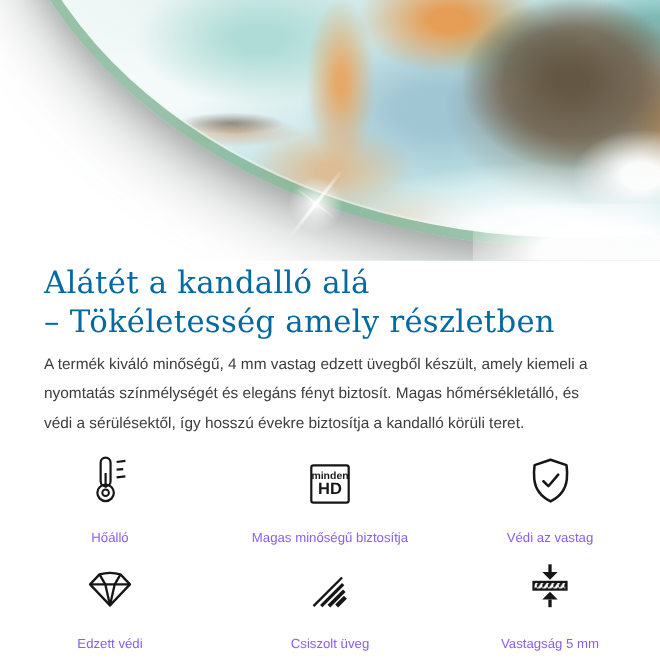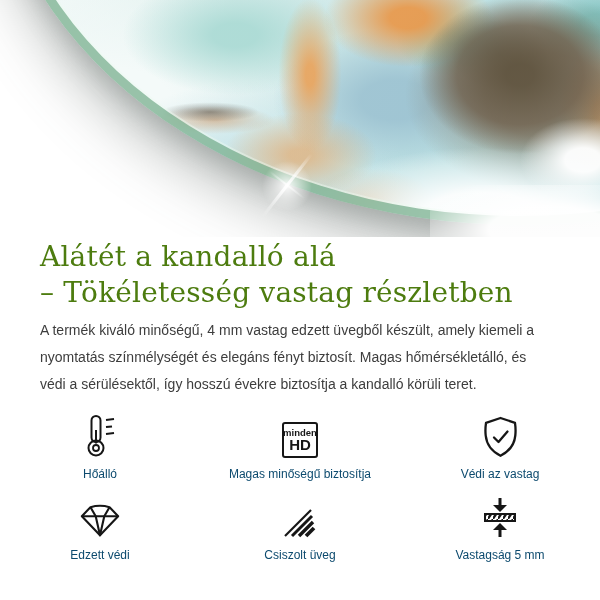--- a/index.html
+++ b/index.html
@@ -49,34 +49,34 @@
   .sparkle .glow{position:absolute;inset:0;background:radial-gradient(circle at 50% 50%, rgba(255,255,255,.95) 0%, rgba(255,255,255,0) 55%);}
   .sparkle .ray1{position:absolute;left:-8px;top:30px;width:80px;height:3px;transform:rotate(-52deg);
     background:linear-gradient(90deg, rgba(255,255,255,0) 0%, rgba(255,255,255,.95) 50%, rgba(255,255,255,0) 100%);}
   .sparkle .ray2{position:absolute;left:10px;top:30px;width:44px;height:2px;transform:rotate(38deg);opacity:.8;
     background:linear-gradient(90deg, rgba(255,255,255,0) 0%, rgba(255,255,255,.9) 50%, rgba(255,255,255,0) 100%);}
 
   
   .content{padding:0 40px;}
   h1{
     margin:2px 0 0;font-family:"DejaVu Serif","Liberation Serif",serif;
-    font-weight:400;font-size:28px;line-height:36px;color:#4d7c0f;letter-spacing:.2px;
+    font-weight:400;font-size:28px;line-height:36px;color:#0369a1;letter-spacing:.2px;
   }
   .desc{
     margin:6px 0 16px;width:504px;font-size:14px;line-height:27px;color:#3d3d3d;
   }
 
   
   .features{
     display:grid;grid-template-columns:200px 200px 200px;row-gap:14px;
     width:600px;margin-top:10px;
   }
   .feature{display:flex;flex-direction:column;align-items:center;}
   .icon-wrap{height:44px;display:flex;align-items:flex-end;justify-content:center;}
-  .feature .label{margin-top:9px;font-size:12px;color:#0c4a6e;}
+  .feature .label{margin-top:24px;font-size:12px;color:#8b5cf6;}
   .feature svg{display:block;}
 
   .uhd-box{
     width:36px;height:36px;box-sizing:border-box;border:2.5px solid #161616;border-radius:3px;
     display:flex;flex-direction:column;align-items:center;justify-content:center;
   }
   .uhd-top{font-size:9.5px;font-weight:bold;color:#161616;line-height:10px;letter-spacing:0;}
   .uhd-bottom{font-size:15px;font-weight:bold;color:#161616;line-height:14px;}
 </style>
 </head>
@@ -91,21 +91,21 @@
     <div class="sparkle">
       <div class="ray1"></div>
       <div class="ray2"></div>
       <div class="glow"></div>
     </div>
   </div>
 
   <div class="content">
     <h1>
       <span>Alátét a kandalló alá</span><br>
-      <span>– Tökéletesség vastag részletben</span>
+      <span>– Tökéletesség amely részletben</span>
     </h1>
     <p class="desc">A termék kiváló minőségű, 4 mm vastag edzett üvegből készült, amely kiemeli a nyomtatás színmélységét és elegáns fényt biztosít. Magas hőmérsékletálló, és védi a sérülésektől, így hosszú évekre biztosítja a kandalló körüli teret.</p>
   </div>
 
   <div class="features">
 
     <div class="feature">
       <div class="icon-wrap">
         <svg width="30" height="44" viewBox="0 0 30 44" fill="none" stroke="#161616" stroke-width="2">
           <rect x="6.5" y="2" width="9" height="26" rx="4.5"></rect>

